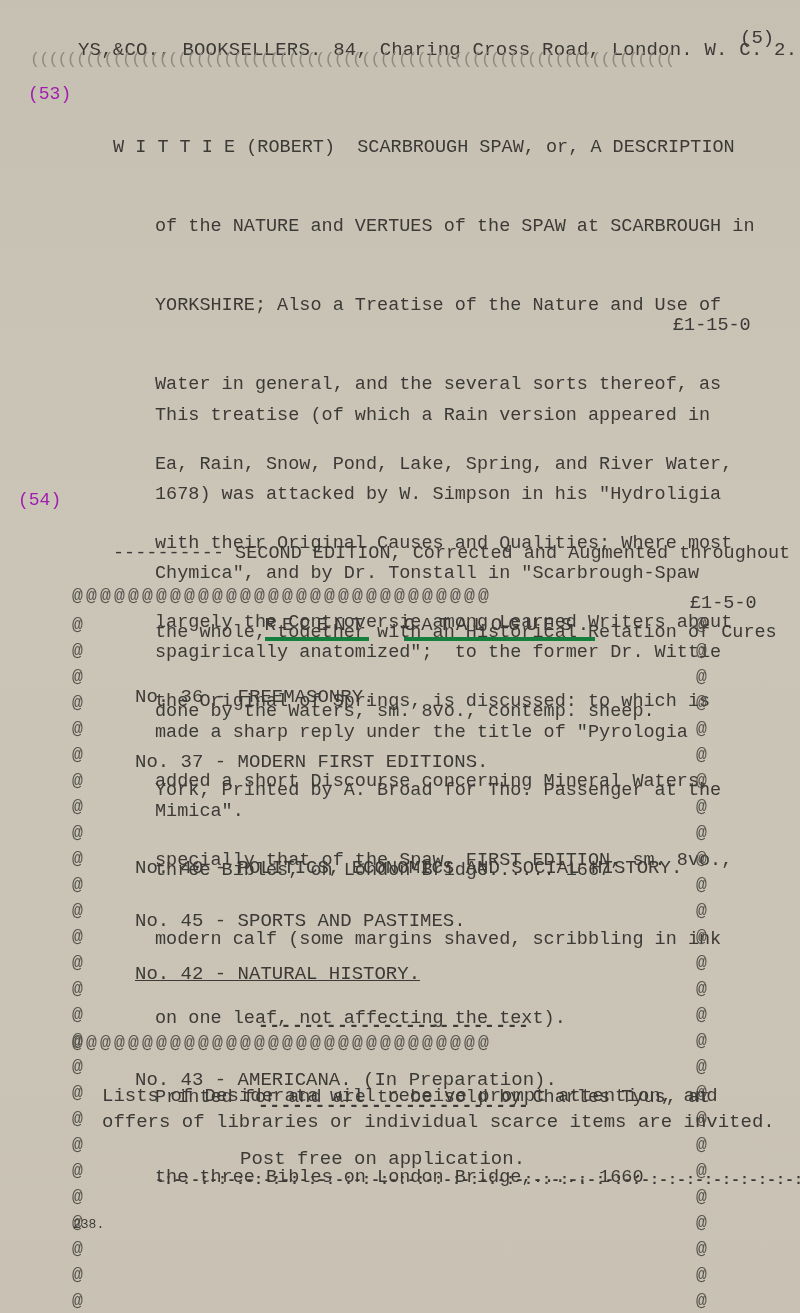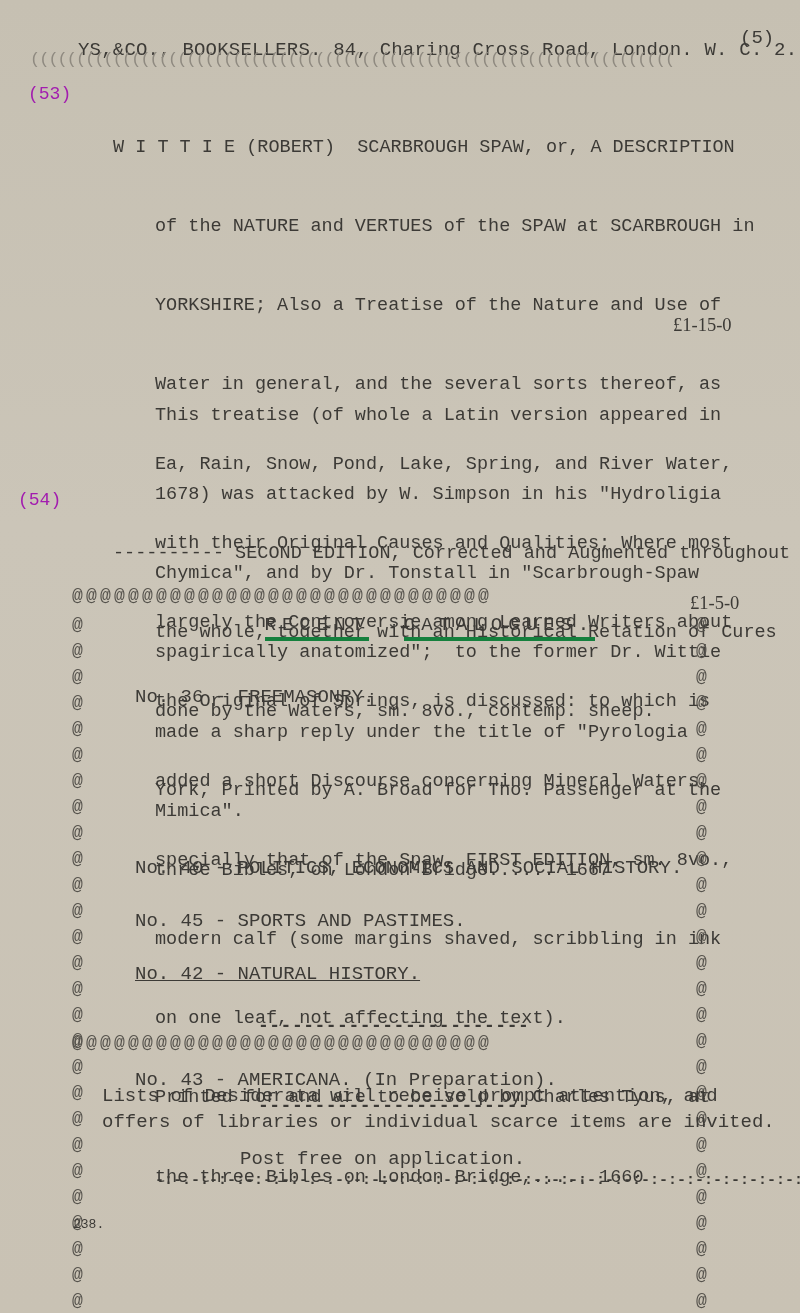--- a/index.html
+++ b/index.html
@@ -12,21 +12,21 @@
     position: relative;
   }
   .page { position: absolute; left: 0; top: 0; width: 756px; height: 1313px; }
   .tl { position: absolute; white-space: pre; font-size: 19px; line-height: 26.5px; letter-spacing: 0.2px; }
   .header-line { left: 78px; top: 37px; }
   .page-no { position: absolute; left: 740px; top: 27px; font-size: 19px; white-space: pre; }
   .scallop { position: absolute; left: 30px; top: 50px; font-size: 17px; color: #8f8a80; letter-spacing: -1px; white-space: pre; }
   .margin-no { position: absolute; font-size: 18px; color: #a21caf; white-space: pre; }
   .entry { position: absolute; left: 155px; font-size: 18.5px; line-height: 26.4px; white-space: pre; }
   .entry .first { margin-left: -44px; }
-  .price { position: absolute; font-size: 18.5px; white-space: pre; font-family: Liberation Serif, serif; }
+  .price { position: absolute; font-size: 18.5px; white-space: pre; }
   .border-row { position: absolute; left: 72px; font-size: 18px; letter-spacing: 3.2px; color: #55524c; white-space: pre; }
   .border-col { position: absolute; font-size: 18px; line-height: 26px; color: #55524c; white-space: pre; }
   .cat-title { position: absolute; left: 195px; top: 680px; font-size: 19px; letter-spacing: 6px; white-space: pre; }
   .cat-title span { border-bottom: 4px solid #15803d; padding-bottom: 1px; }
   .cat-item { position: absolute; left: 135px; font-size: 19px; white-space: pre; }
   .dash-sep { position: absolute; left: 258px; font-size: 18px; letter-spacing: 0.5px; white-space: pre; font-weight: bold; }
   .footer-note { position: absolute; left: 102px; top: 1083px; font-size: 19px; line-height: 26px; white-space: pre; }
   .ornament { position: absolute; left: 155px; top: 1172px; font-size: 15px; white-space: pre; font-weight: bold; }
   .ref-no { position: absolute; left: 73px; top: 1217px; font-size: 13px; white-space: pre; }
 </style>
@@ -52,21 +52,21 @@
     <div>added a short Discourse concerning Mineral Waters,</div>
     <div>specially that of the Spaw, FIRST EDITION, sm. 8vo.,</div>
     <div>modern calf (some margins shaved, scribbling in ink</div>
     <div>on one leaf, not affecting the text).</div>
     <div>Printed for and are to be sold by Charles Tyus, at</div>
     <div>the three Bibles on London Bridge,..... 1660</div>
   </div>
   <div class="price" style="left:673px; top:315px;">£1-15-0</div>
 
   <div class="entry" style="top:350px;">
-    <div>This treatise (of whole a Latin version appeared in</div>
+    <div>This treatise (of which a Rain version appeared in</div>
     <div>1678) was attacked by W. Simpson in his "Hydroligia</div>
     <div>Chymica", and by Dr. Tonstall in "Scarbrough-Spaw</div>
     <div>spagirically anatomized";  to the former Dr. Wittie</div>
     <div>made a sharp reply under the title of "Pyrologia</div>
     <div>Mimica".</div>
   </div>
 
   <div class="margin-no" style="left:18px; top:490px;">(54)</div>
   <div class="entry" style="top:488px;">
     <div style="margin-left:-42px;">---------- SECOND EDITION, Corrected and Augmented throughout</div>
@@ -136,20 +136,21 @@
 @
 @
 @</div>
   <div class="border-row" style="top:1033px;">@@@@@@@@@@@@@@@@@@@@@@@@@@@@@@</div>
 
   <div class="cat-title" style="top: 592px;">
     <span>RECENT</span>  <span>CATALOGUES.</span>
   </div>
 
   <div class="cat-item" style="top: 686px;">No. 36 - FREEMASONRY.</div>
+  <div class="cat-item" style="top: 751px;">No. 37 - MODERN FIRST EDITIONS.</div>
   <div class="cat-item" style="top: 857px;">No. 40 - POLITICS, ECONOMICS AND SOCIAL HISTORY.</div>
   <div class="cat-item" style="top: 910px;">No. 45 - SPORTS AND PASTIMES.</div>
 
   <div class="footer-note">Lists of Desiderata will receive prompt attention, and
 offers of libraries or individual scarce items are invited.</div>
   <div class="ornament">-:-:-:-:-:-:-:-:-:-:-:-:-:-:-:-:-:-:-:-:-:-:-:-:-:-:-:-:-:-:-:-:-:-:-:-:-:-:-</div>
   <div class="ref-no">238.</div>
 <div class="cat-item" style="top: 963px; text-decoration: underline;">No. 42 - NATURAL HISTORY.</div>
     <div class="dash-sep" style="top: 1016px; left: 258px;">------------------------</div>
     <div class="cat-item" style="top: 1069px;">No. 43 - AMERICANA. (In Preparation).</div>

